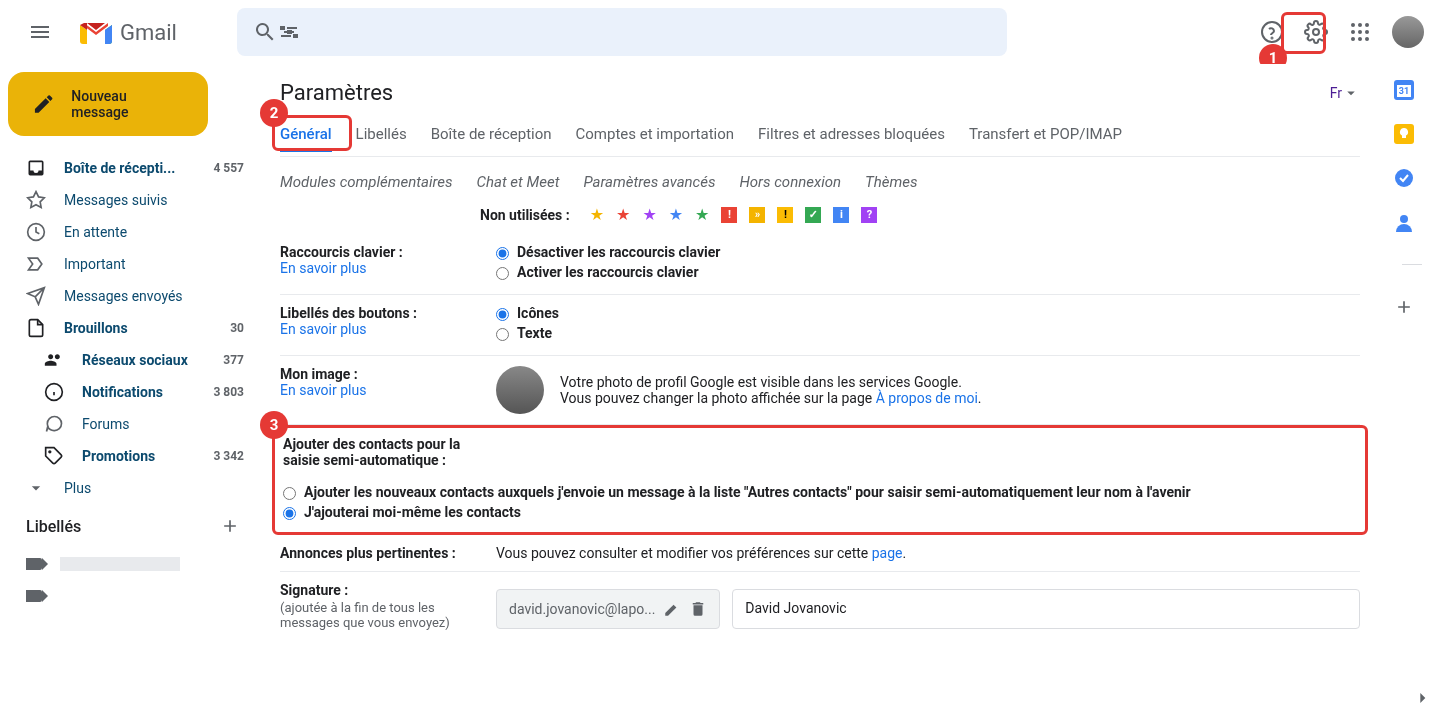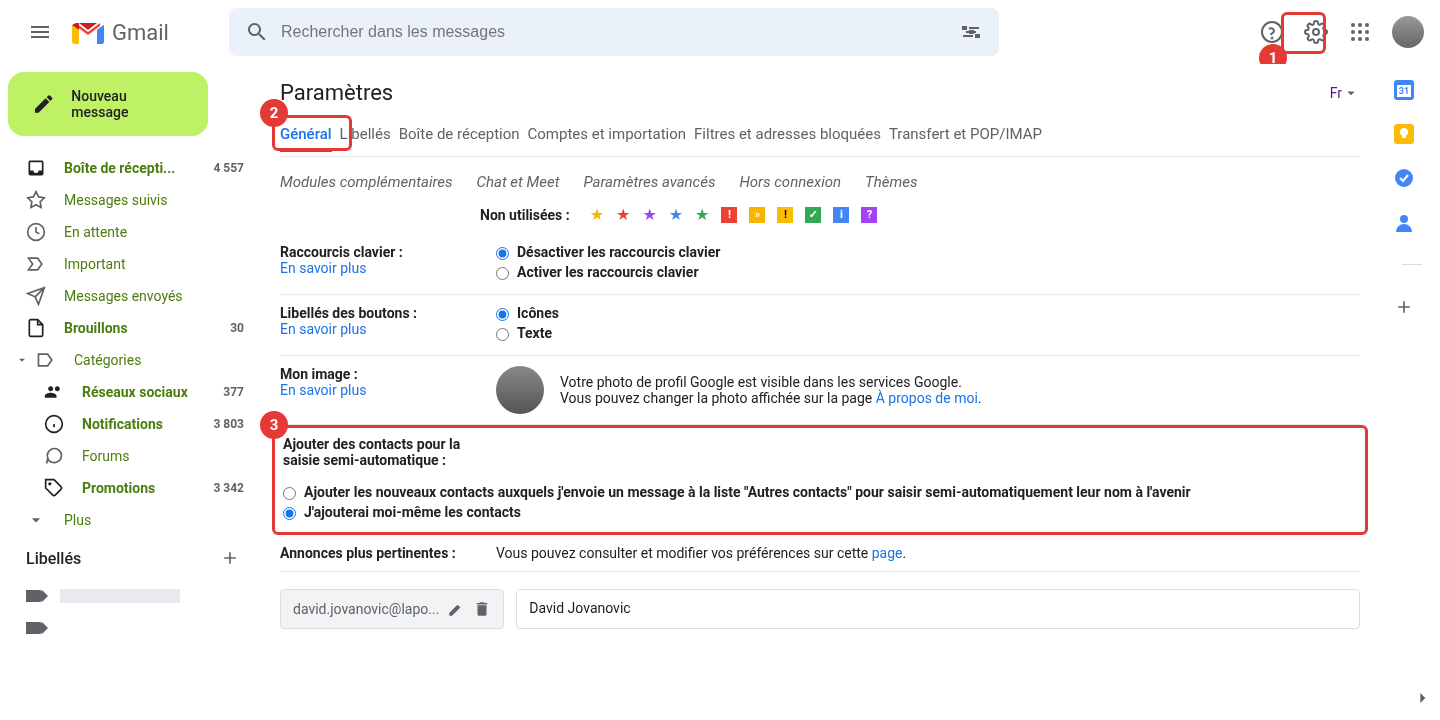--- a/index.html
+++ b/index.html
@@ -1,48 +1,48 @@
 <!DOCTYPE html>
 <html><head>
   <meta charset="utf-8">
   <style>
     * { box-sizing: border-box; margin: 0; padding: 0; }
     body { font-family: 'Google Sans', Roboto, Arial, sans-serif; font-size: 14px; color: #202124; background: #fff; overflow: hidden; }
     
     .header { display: flex; align-items: center; padding: 8px 16px; height: 64px; position: relative; }
     .menu-btn { width: 48px; height: 48px; display: flex; align-items: center; justify-content: center; border-radius: 50%; cursor: pointer; }
-    .gmail-logo { display: flex; align-items: center; margin-left: 8px; justify-content: center; }
+    .gmail-logo { display: flex; align-items: center; margin-left: 16px; justify-content: center; }
     .gmail-logo-text { font-size: 22px; color: #5f6368; margin-left: 8px; }
     .search-bar { flex: 1; max-width: 770px; height: 48px; background: #eaf1fb; border-radius: 8px; display: flex; align-items: center; margin-left: 60px; padding: 0 16px; }
     .search-input { flex: 1; border: none; background: transparent; font-size: 16px; color: #5f6368; outline: none; margin-left: 12px; }
     .header-right { display: flex; align-items: center; gap: 4px; margin-left: auto; }
     .icon-btn { width: 40px; height: 40px; display: flex; align-items: center; justify-content: center; border-radius: 50%; cursor: pointer; }
     .avatar { width: 32px; height: 32px; border-radius: 50%; background: #888; margin-left: 8px; }
     
     .container { display: flex; height: calc(100vh - 64px); }
     .sidebar { width: 256px; padding: 8px 0; overflow-y: auto; }
-    .compose-btn { display: flex; align-items: center; gap: 16px; background: #bef264; border-radius: 16px; padding: 16px 24px; margin: 0 8px 16px 8px; cursor: pointer; font-weight: 500; width: 200px; }
+    .compose-btn { display: flex; align-items: center; gap: 16px; background: #eab308; border-radius: 16px; padding: 16px 24px; margin: 0 8px 16px 8px; cursor: pointer; font-weight: 500; width: 200px; }
     .nav-item { display: flex; align-items: center; padding: 4px 12px 4px 26px; border-radius: 0 16px 16px 0; height: 32px; cursor: pointer; }
     .nav-item .icon { width: 20px; height: 20px; margin-right: 18px; display: flex; align-items: center; justify-content: center; color: #5f6368; }
-    .nav-item .label { flex: 1; color: #4d7c0f; }
+    .nav-item .label { flex: 1; color: #0c4a6e; }
     .nav-item .count { color: #5f6368; font-size: 12px; }
     .nav-item.bold .label, .nav-item.bold .count { font-weight: 700; }
     .nav-sub { padding-left: 44px; }
     .nav-expand { padding-left: 12px; }
     .labels-header { display: flex; align-items: center; justify-content: space-between; padding: 12px 16px 12px 26px; font-weight: 500; font-size: 16px; }
     .label-item { display: flex; align-items: center; padding: 4px 12px 4px 26px; height: 32px; }
     .label-swatch { width: 16px; height: 12px; background: #5f6368; border-radius: 0 2px 2px 0; margin-right: 18px; position: relative; }
     .label-swatch::before { content: ''; position: absolute; right: -6px; top: 0; border-left: 6px solid #5f6368; border-top: 6px solid transparent; border-bottom: 6px solid transparent; }
     .label-hidden { width: 120px; height: 14px; background: #e8eaed; }
     
     .main { flex: 1; background: #fff; padding: 16px 24px; overflow-y: auto; position: relative; }
     .settings-header { display: flex; align-items: center; justify-content: space-between; margin-bottom: 16px; }
     .settings-title { font-size: 22px; font-weight: 400; }
     .lang-selector { display: flex; align-items: center; cursor: pointer; color: #4c1d95; }
-    .tabs { display: flex; flex-wrap: wrap; gap: 4px 8px; border-bottom: 1px solid #e8eaed; padding-bottom: 4px; margin-bottom: 12px; }
+    .tabs { display: flex; flex-wrap: wrap; gap: 4px 24px; border-bottom: 1px solid #e8eaed; padding-bottom: 4px; margin-bottom: 12px; }
     .tab { color: #5f6368; cursor: pointer; padding: 4px 0; font-size: 15px; }
     .tab.active { color: #1a73e8; font-weight: 500; border-bottom: 3px solid #1a73e8; padding-bottom: 6px; }
     .tabs-row2 { display: flex; flex-wrap: wrap; gap: 4px 24px; margin-bottom: 10px; font-style: italic; }
     .tab2 { color: #5f6368; cursor: pointer; padding: 4px 0; font-size: 15px; }
     
     .setting-row { display: flex; padding: 10px 0; border-bottom: 1px solid #e8eaed; gap: 16px; }
     .setting-label { width: 200px; font-weight: 700; flex-shrink: 0; }
     .setting-label .sublabel { font-weight: 400; font-size: 13px; color: #5f6368; margin-top: 2px; }
     .setting-content { flex: 1; }
     .setting-link { color: #1a73e8; font-weight: 400; cursor: pointer; }
@@ -92,21 +92,20 @@
         <path fill="#34A853" d="M25 24h4a3 3 0 003-3V5l-7 5z"></path>
         <path fill="#C5221F" d="M25 3l-9 7-9-7H4L0 5l7 5V3z"></path>
         <path fill="#4285F4" d="M32 5l-7 5v14h4a3 3 0 003-3z"></path>
       </svg>
     <span class="gmail-logo-text">Gmail</span>
   </div>
   <div class="search-bar">
     <svg width="24" height="24" viewBox="0 0 24 24" fill="#5f6368">
         <path d="M15.5 14h-.79l-.28-.27a6.5 6.5 0 10-.7.7l.27.28v.79l5 4.99L20.49 19l-4.99-5zm-6 0A4.5 4.5 0 1114 9.5 4.5 4.5 0 019.5 14z"></path>
       </svg>
-    <input class="search-input" placeholder="Rechercher dans les messages" style="">
     <svg width="24" height="24" viewBox="0 0 24 24" fill="#5f6368">
         <path d="M7 11h10v2H7zm-3 4h10v2H4zm6-8h10v2H10z"></path>
         <path d="M4 7h3v2H4zm13 8h3v2h-3zm-6-4h3v2h-3z" fill="none" stroke="#5f6368" stroke-width="2"></path>
       </svg>
   </div>
   <div class="header-right">
     <div class="icon-btn">
       <svg width="24" height="24" viewBox="0 0 24 24" fill="none" stroke="#5f6368" stroke-width="2">
           <circle cx="12" cy="12" r="10"></circle>
           <path d="M9 9a3 3 0 015 2c0 2-3 2-3 4"></path>
@@ -191,33 +190,20 @@
     </div>
     <div class="nav-item bold">
       <span class="icon">
           <svg width="20" height="20" viewBox="0 0 24 24" fill="none" stroke="#202124" stroke-width="2">
             <path d="M14 2H6a2 2 0 00-2 2v16a2 2 0 002 2h12a2 2 0 002-2V8z"></path>
             <path d="M14 2v6h6"></path>
           </svg>
         </span>
       <span class="label">Brouillons</span>
       <span class="count">30</span>
-    </div>
-    <div class="nav-item nav-expand">
-      <span class="icon" style="margin-right:4px;">
-          <svg width="14" height="14" viewBox="0 0 24 24" fill="#5f6368">
-            <path d="M7 10l5 5 5-5z"></path>
-          </svg>
-        </span>
-      <span class="icon">
-          <svg width="20" height="20" viewBox="0 0 24 24" fill="none" stroke="#5f6368" stroke-width="2">
-            <path d="M3 5h11l5 7-5 7H3z"></path>
-          </svg>
-        </span>
-      <span class="label">Catégories</span>
     </div>
 
     <div class="nav-item bold nav-sub">
       <span class="icon">
           <svg width="20" height="20" viewBox="0 0 24 24" fill="#202124">
             <path d="M16 11c1.66 0 3-1.34 3-3s-1.34-3-3-3-3 1.34-3 3 1.34 3 3 3zm-8 0c1.66 0 3-1.34 3-3S9.66 5 8 5 5 6.34 5 8s1.34 3 3 3zm0 2c-2.33 0-7 1.17-7 3.5V19h14v-2.5c0-2.33-4.67-3.5-7-3.5z"></path>
           </svg>
         </span>
       <span class="label">Réseaux sociaux</span>
       <span class="count">377</span>
@@ -393,20 +379,24 @@
     <div class="setting-row">
       <div class="setting-label">
         <span>Annonces plus pertinentes :</span>
       </div>
       <div class="setting-content">
         <span>Vous pouvez consulter et modifier vos préférences sur cette </span><span class="setting-link">page</span>.
       </div>
     </div>
 
     <div class="setting-row" style="border:none;">
+      <div class="setting-label">
+        <span>Signature :</span>
+        <div class="sublabel">(ajoutée à la fin de tous les messages que vous envoyez)</div>
+      </div>
       <div class="setting-content">
         <div class="signature-row">
           <div class="sig-item">
             <span class="sig-name">david.jovanovic@lapo...</span>
             <svg width="18" height="18" viewBox="0 0 24 24" fill="#5f6368">
                 <path d="M3 17.25V21h3.75L17.81 9.94l-3.75-3.75L3 17.25z"></path>
               </svg>
             <svg width="18" height="18" viewBox="0 0 24 24" fill="#5f6368">
                 <path d="M6 19a2 2 0 002 2h8a2 2 0 002-2V7H6v12zM19 4h-3.5l-1-1h-5l-1 1H5v2h14V4z"></path>
               </svg>

